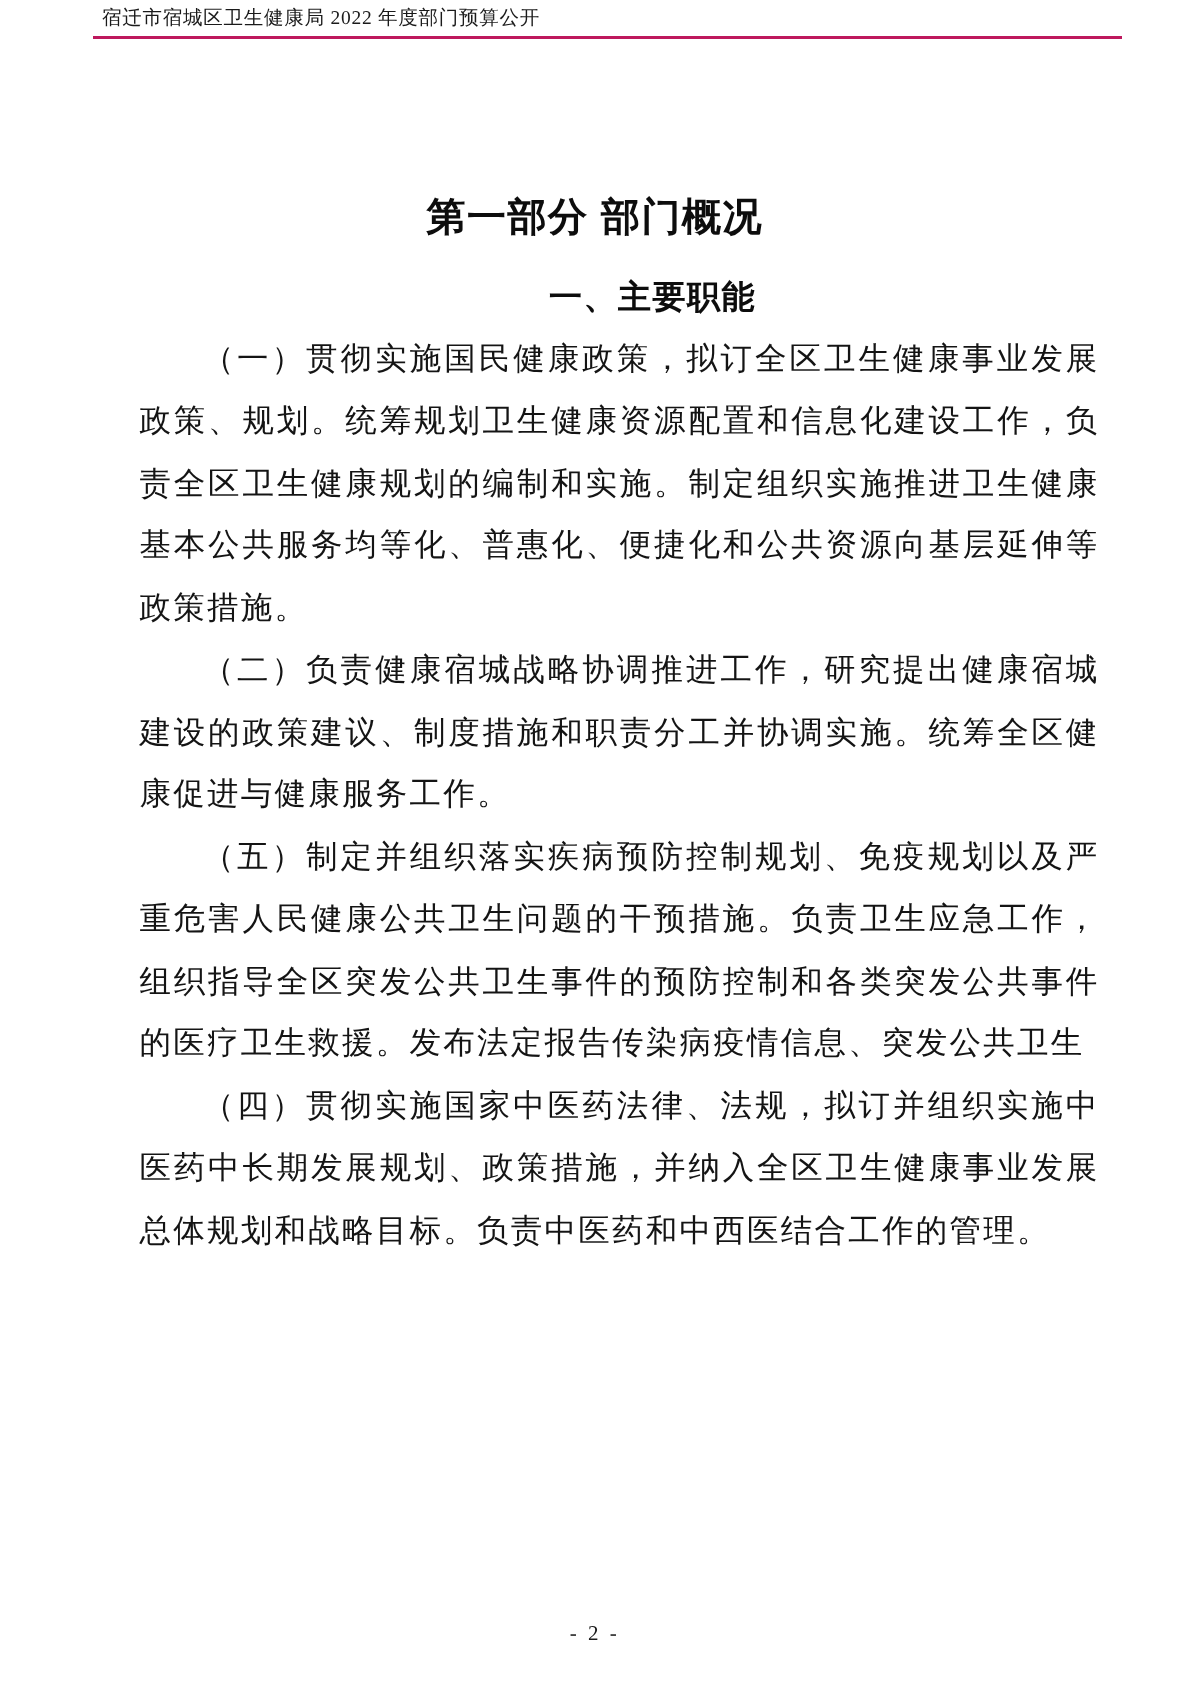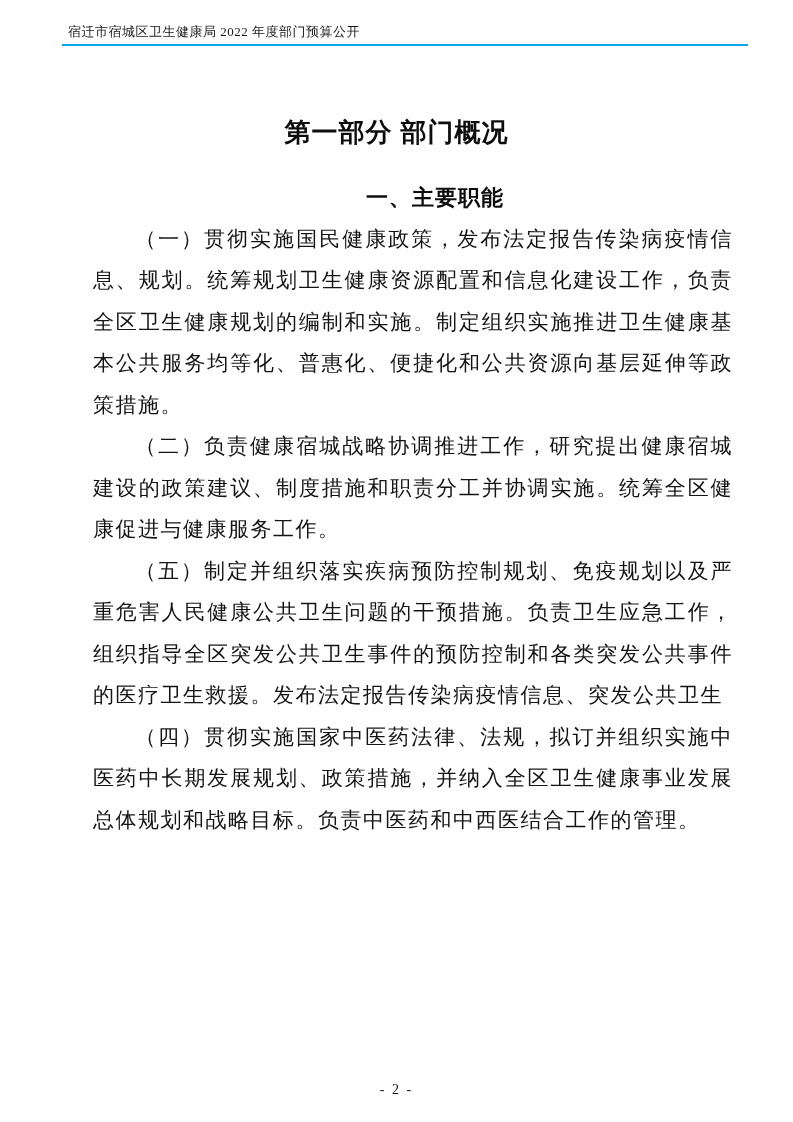--- a/index.html
+++ b/index.html
@@ -12,38 +12,38 @@
     width: 793px;
     height: 1122px;
     background: #ffffff;
     color: #111111;
     overflow: hidden;
     margin: 0 auto;
   }
   
   .header {
     position: absolute;
-    top: 24px;
+    top: 4px;
     left: 62px;
     width: 686px;
-    border-bottom: 2px solid #0ea5e9;
+    border-bottom: 2px solid #be185d;
     padding-bottom: 4px;
   }
   .header-text {
     font-family: "Liberation Serif", serif;
     font-size: 13px;
     line-height: 16px;
     padding-left: 6px;
     letter-spacing: 0.5px;
     color: #1a1a1a;
   }
   
   .doc-title {
     position: absolute;
-    top: 115px;
+    top: 127px;
     left: 0;
     width: 100%;
     margin: 0;
     text-align: center;
     font-family: "Liberation Sans", sans-serif;
     font-size: 26px;
     font-weight: bold;
     letter-spacing: 1px;
     color: #0d0d0d;
   }
@@ -98,21 +98,21 @@
     <div class="header-text">宿迁市宿城区卫生健康局 2022 年度部门预算公开</div>
   </div>
 
   <h1 class="doc-title">第一部分 部门概况</h1>
 
   <div class="body">
     <h2 class="section-heading">一、主要职能</h2>
 
     <div>
 
-        <p class="para">（一）贯彻实施国民健康政策，发布法定报告传染病疫情信息、规划。统筹规划卫生健康资源配置和信息化建设工作，负责全区卫生健康规划的编制和实施。制定组织实施推进卫生健康基本公共服务均等化、普惠化、便捷化和公共资源向基层延伸等政策措施。</p>
+        <p class="para">（一）贯彻实施国民健康政策，拟订全区卫生健康事业发展政策、规划。统筹规划卫生健康资源配置和信息化建设工作，负责全区卫生健康规划的编制和实施。制定组织实施推进卫生健康基本公共服务均等化、普惠化、便捷化和公共资源向基层延伸等政策措施。</p>
 
         <p class="para">（二）负责健康宿城战略协调推进工作，研究提出健康宿城建设的政策建议、制度措施和职责分工并协调实施。统筹全区健康促进与健康服务工作。</p>
 
 
         <p class="para">（五）制定并组织落实疾病预防控制规划、免疫规划以及严重危害人民健康公共卫生问题的干预措施。负责卫生应急工作，组织指导全区突发公共卫生事件的预防控制和各类突发公共事件的医疗卫生救援。发布法定报告传染病疫情信息、突发公共卫生</p>
 
         <p class="para">（四）贯彻实施国家中医药法律、法规，拟订并组织实施中医药中长期发展规划、政策措施，并纳入全区卫生健康事业发展总体规划和战略目标。负责中医药和中西医结合工作的管理。</p>
       </div>
   </div>
 

